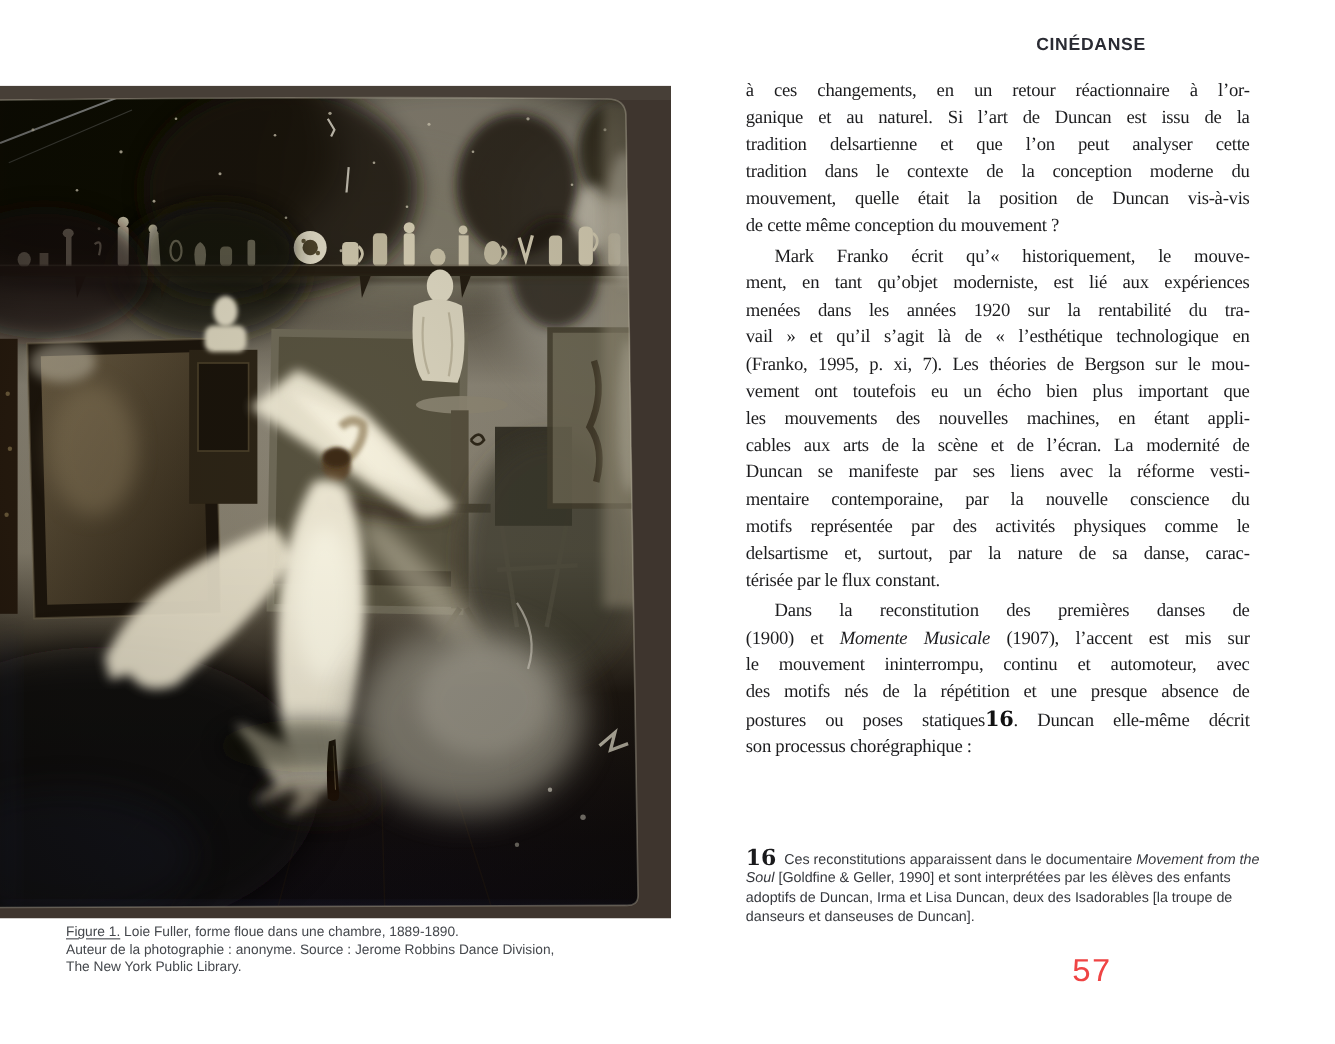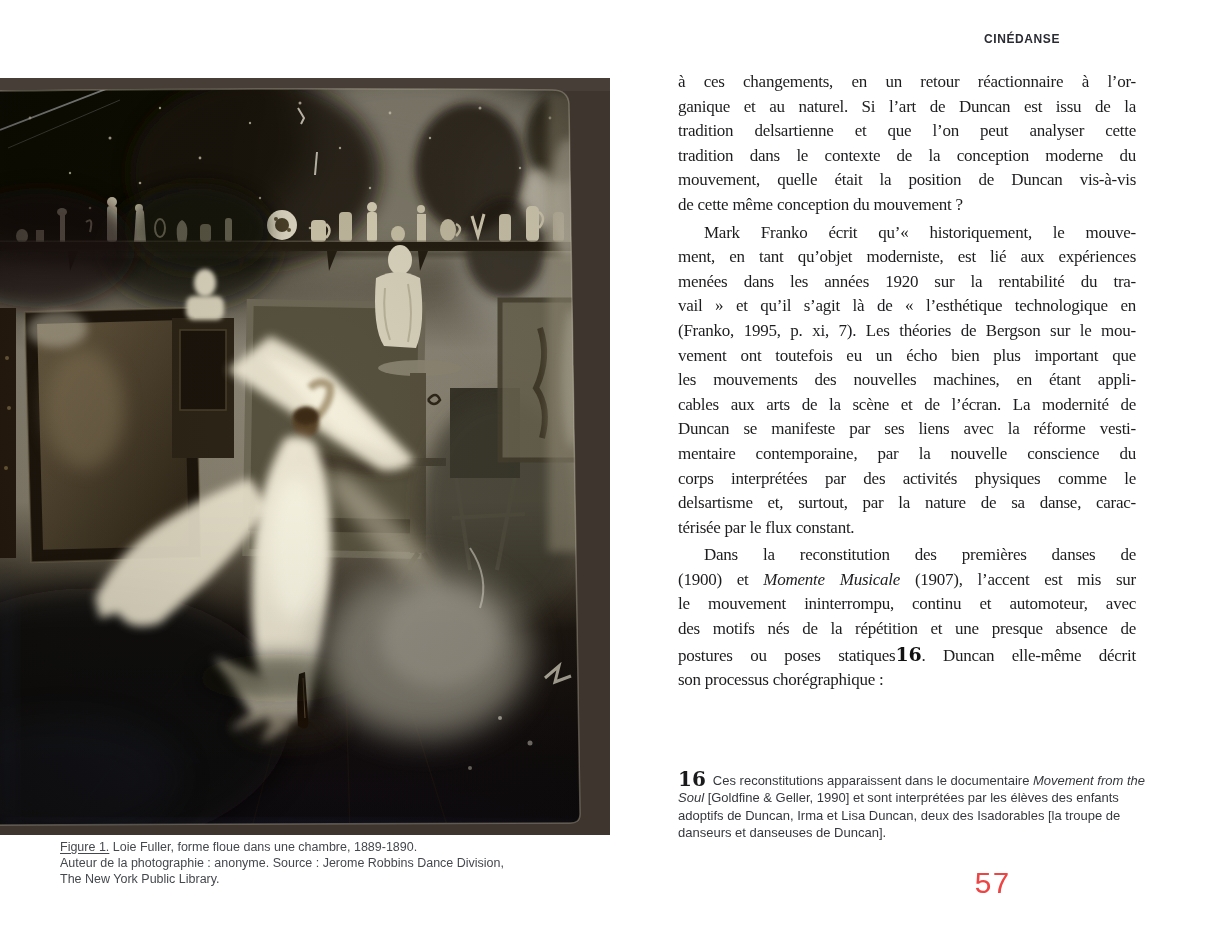--- a/index.html
+++ b/index.html
@@ -2,22 +2,22 @@
 <html><head>
 <meta charset="utf-8">
 <style>
   html,body{margin:0;padding:0;}
   body{
     width:1214px;height:949px;position:relative;background:#ffffff;
     font-family:"Liberation Serif",serif;overflow:hidden;
   }
   
   .running-head{
-    position:absolute;left:942px;top:32px;width:160px;text-align:center;
-    font-family:"Liberation Sans",sans-serif;font-weight:bold;font-size:12px;
+    position:absolute;left:942px;top:32px;width:160px;
+    font-family:"Liberation Sans",sans-serif;font-weight:bold;font-size:16px;
     letter-spacing:.6px;color:#2a2b33;
   }
   
   .photo-block{position:absolute;left:0;top:78px;width:610px;height:757px;}
   .photo-block svg{display:block;width:610px;height:757px;}
   
   .caption{
     position:absolute;left:60px;top:839px;width:500px;
     font-family:"Liberation Sans",sans-serif;font-size:12.5px;line-height:16px;
     color:#45484d;
@@ -302,21 +302,21 @@
       <div class="line first"><span>Mark Franko écrit qu’« historiquement, le mouve-</span></div>
       <div class="line"><span>ment, en tant qu’objet moderniste, est lié aux expériences</span></div>
       <div class="line"><span>menées dans les années 1920 sur la rentabilité du tra-</span></div>
       <div class="line"><span>vail » et qu’il s’agit là de « l’esthétique technologique en</span></div>
       <div class="line"><span>(Franko, 1995, p. xi, 7). Les théories de Bergson sur le mou-</span></div>
       <div class="line"><span>vement ont toutefois eu un écho bien plus important que</span></div>
       <div class="line"><span>les mouvements des nouvelles machines, en étant appli-</span></div>
       <div class="line"><span>cables aux arts de la scène et de l’écran. La modernité de</span></div>
       <div class="line"><span>Duncan se manifeste par ses liens avec la réforme vesti-</span></div>
       <div class="line"><span>mentaire contemporaine, par la nouvelle conscience du</span></div>
-      <div class="line"><span>corps interprétées par des activités physiques comme le</span></div>
+      <div class="line"><span>motifs représentée par des activités physiques comme le</span></div>
       <div class="line"><span>delsartisme et, surtout, par la nature de sa danse, carac-</span></div>
       <div class="line last"><span>térisée par le flux constant.</span></div>
     </div>
     <div class="para">
       <div class="line first"><span>Dans la reconstitution des premières danses de</span></div>
       <div class="line"><span>(1900) et </span><span class="it">Momente Musicale</span><span> (1907), l’accent est mis sur</span></div>
       <div class="line"><span>le mouvement ininterrompu, continu et automoteur, avec</span></div>
       <div class="line"><span>des motifs nés de la répétition et une presque absence de</span></div>
       <div class="line"><span>postures ou poses statiques</span><span class="fnref">16</span><span>. Duncan elle-même décrit</span></div>
       <div class="line last"><span>son processus chorégraphique :</span></div>

